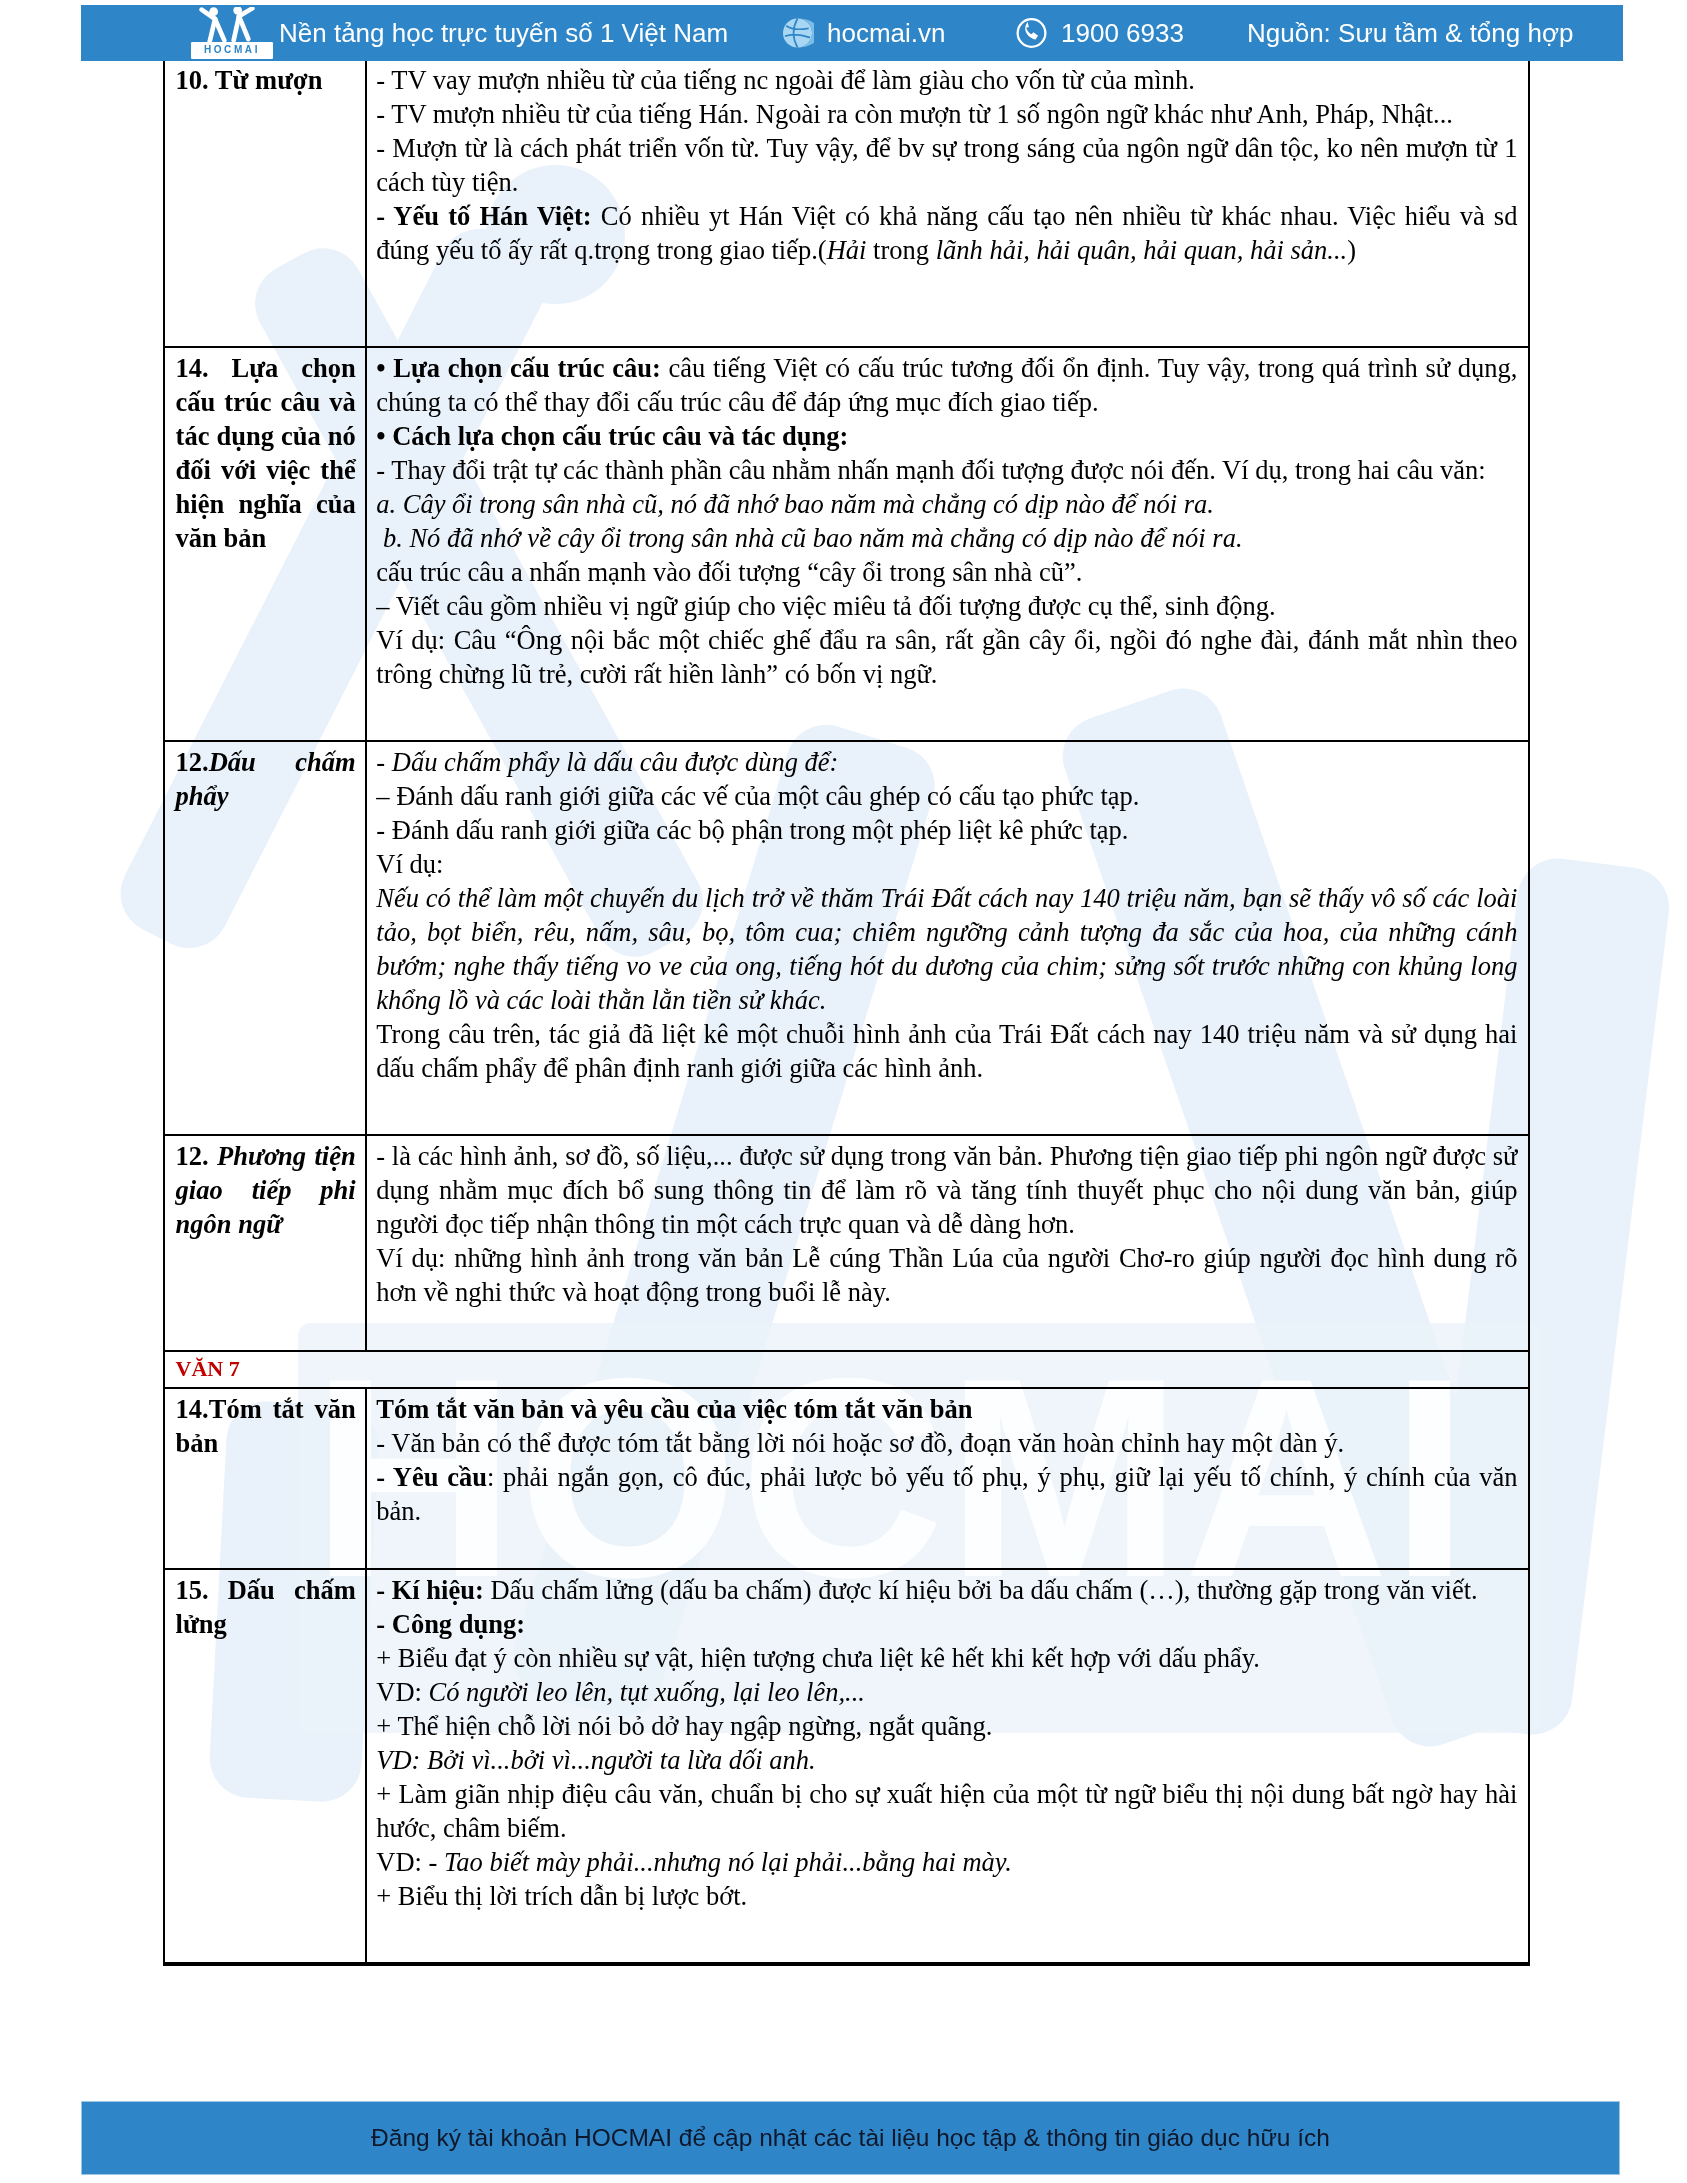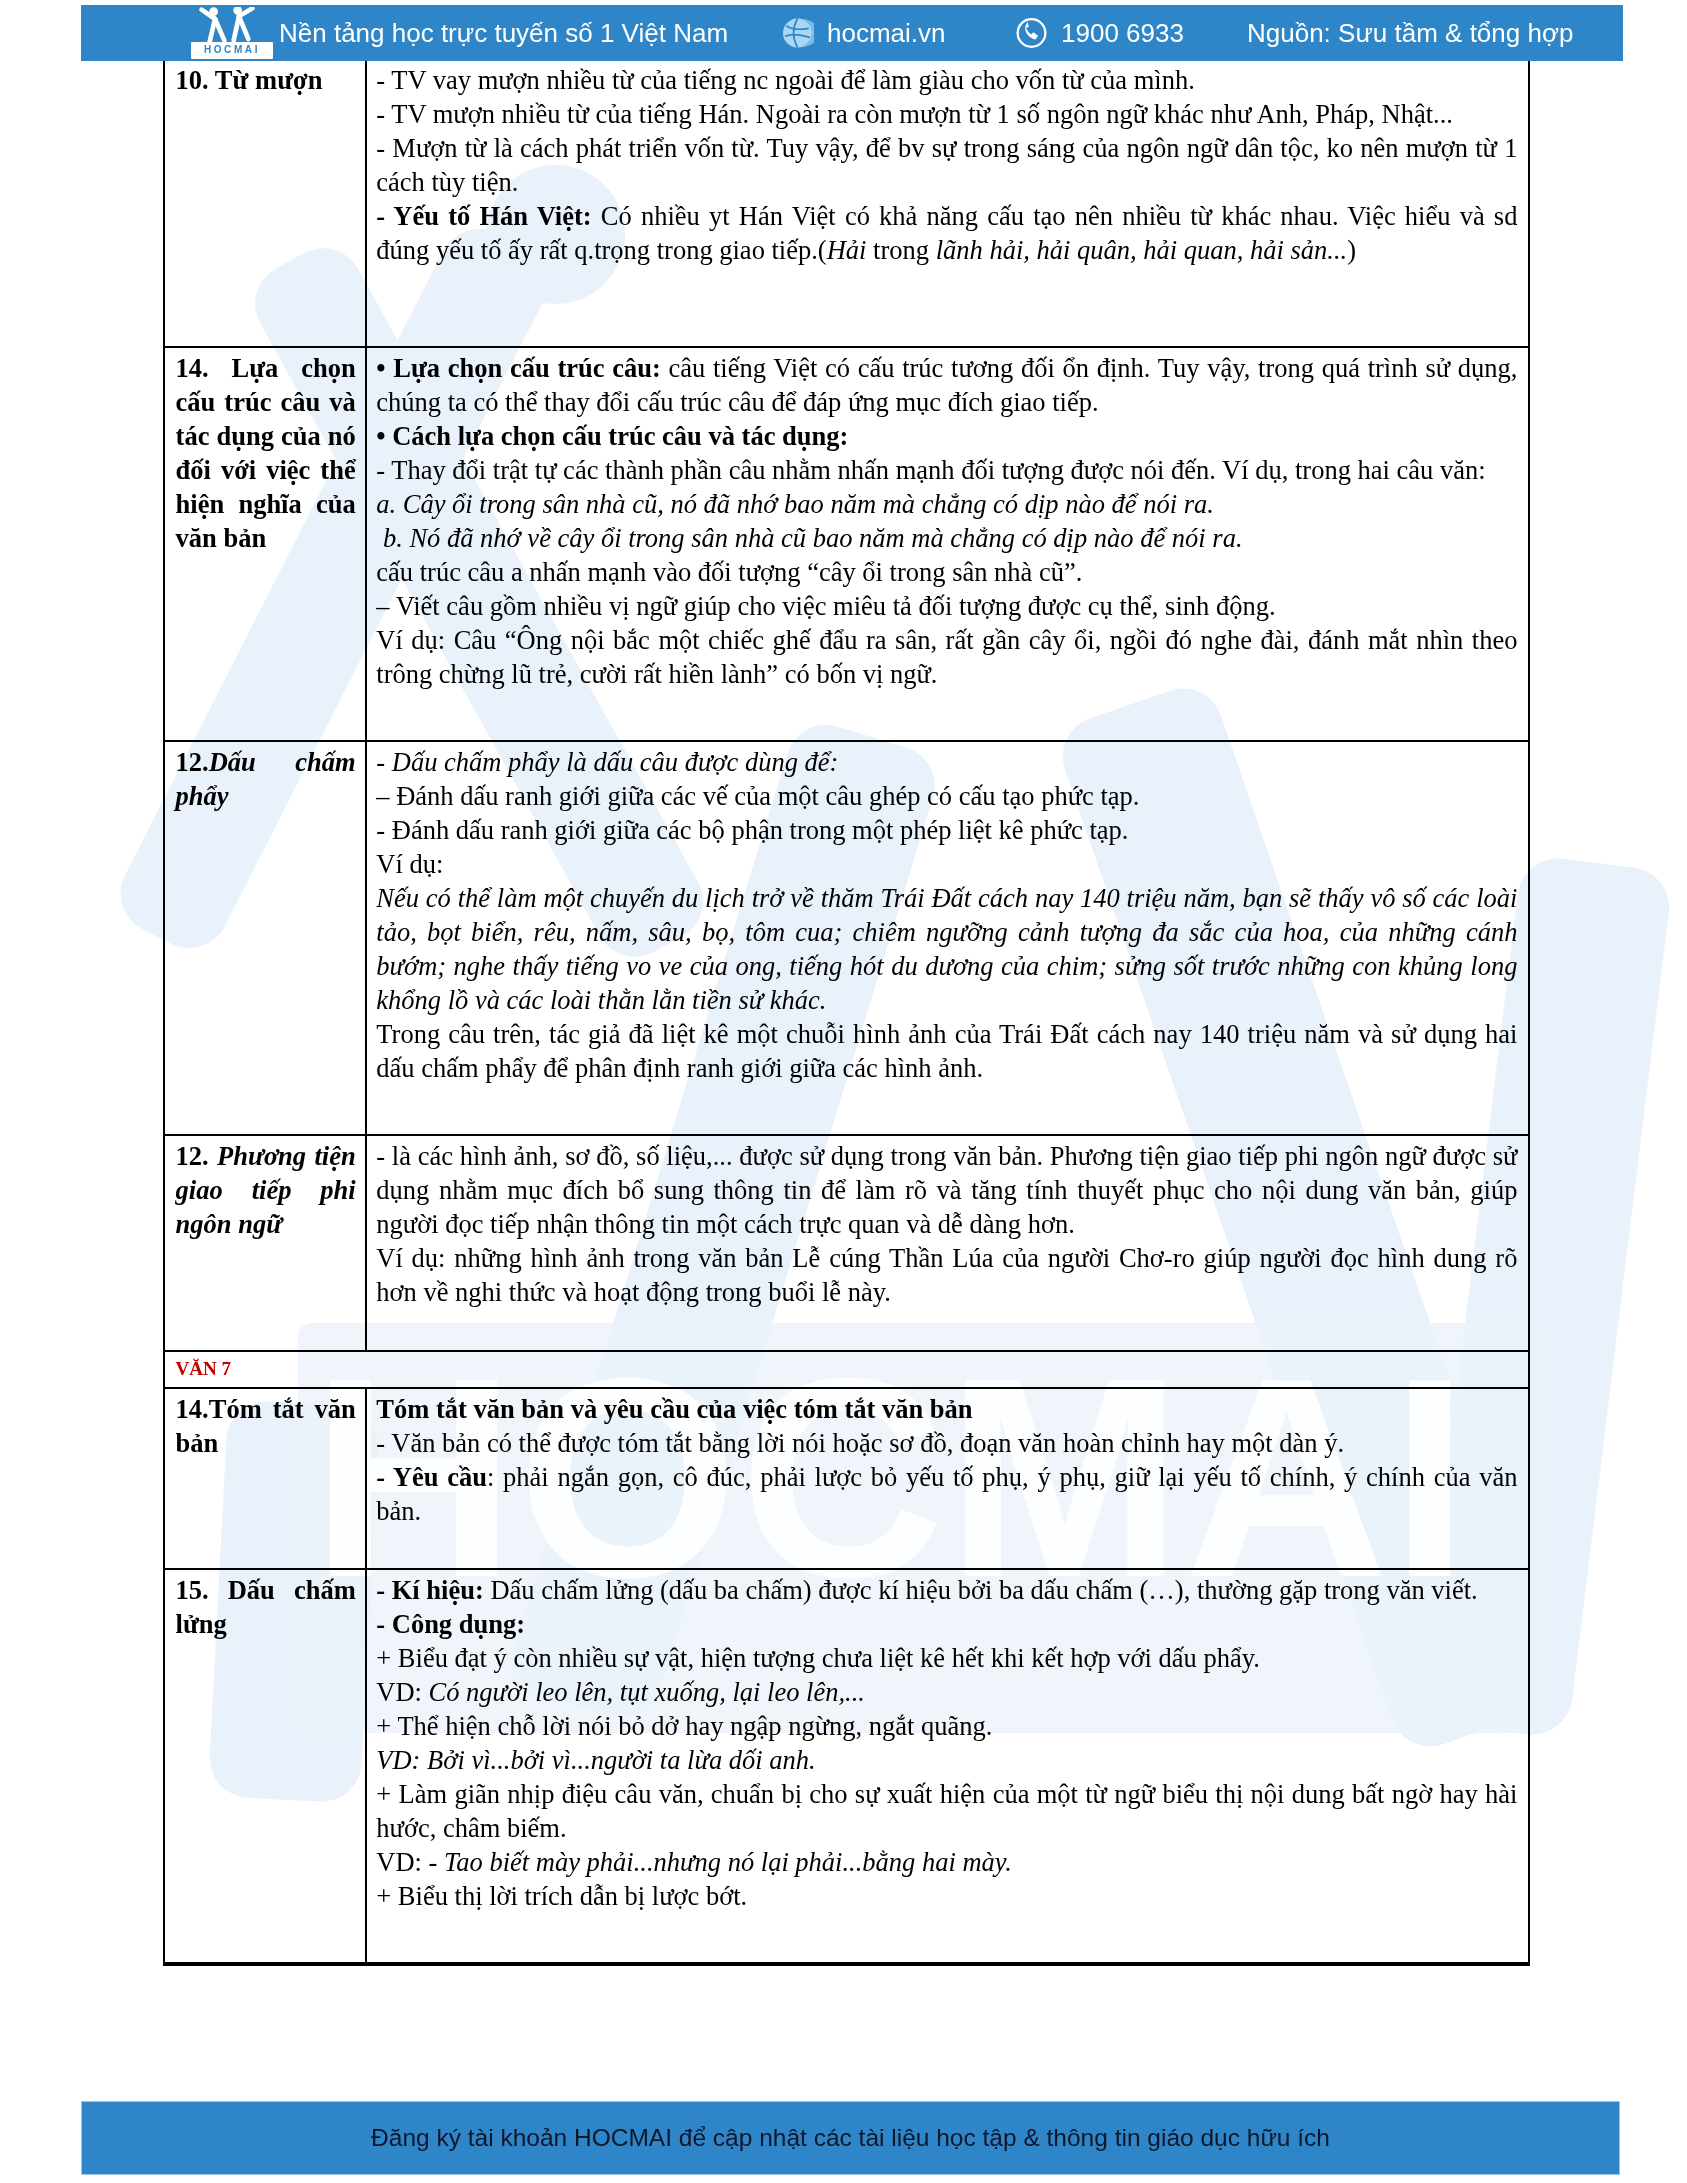--- a/index.html
+++ b/index.html
@@ -59,21 +59,21 @@
   }
   .doc-table td{
     border:2px solid var(--ink);vertical-align:top;background:transparent;
     font-size:26.5px;line-height:34px;
   }
   .doc-table{border:2.6px solid var(--ink);border-bottom-width:4px;}
   td.term-cell{width:202px;padding:2.6px 9.3px 2.6px 10.6px;font-weight:bold;text-align:justify;}
   td.def-cell{padding:2.6px 10.6px 2.6px 9.3px;text-align:justify;margin-left:12px;}
   td.section-cell{
     padding:1.3px 10.6px;font-weight:bold;color:var(--section-red);
-    font-size:19px;line-height:32px;
+    font-size:22px;line-height:32px;
   }
   .para{margin:0;}
   .seg-b{font-weight:bold;}
   .seg-i{font-style:italic;}
   
   .footer-bar{
     position:absolute;left:81px;top:2101px;width:1539px;height:74px;
     background:var(--accent-blue);z-index:3;border:1.3px solid #9cc6e4;
     display:flex;align-items:center;justify-content:center;
     font-family:"Liberation Sans","DejaVu Sans",sans-serif;

